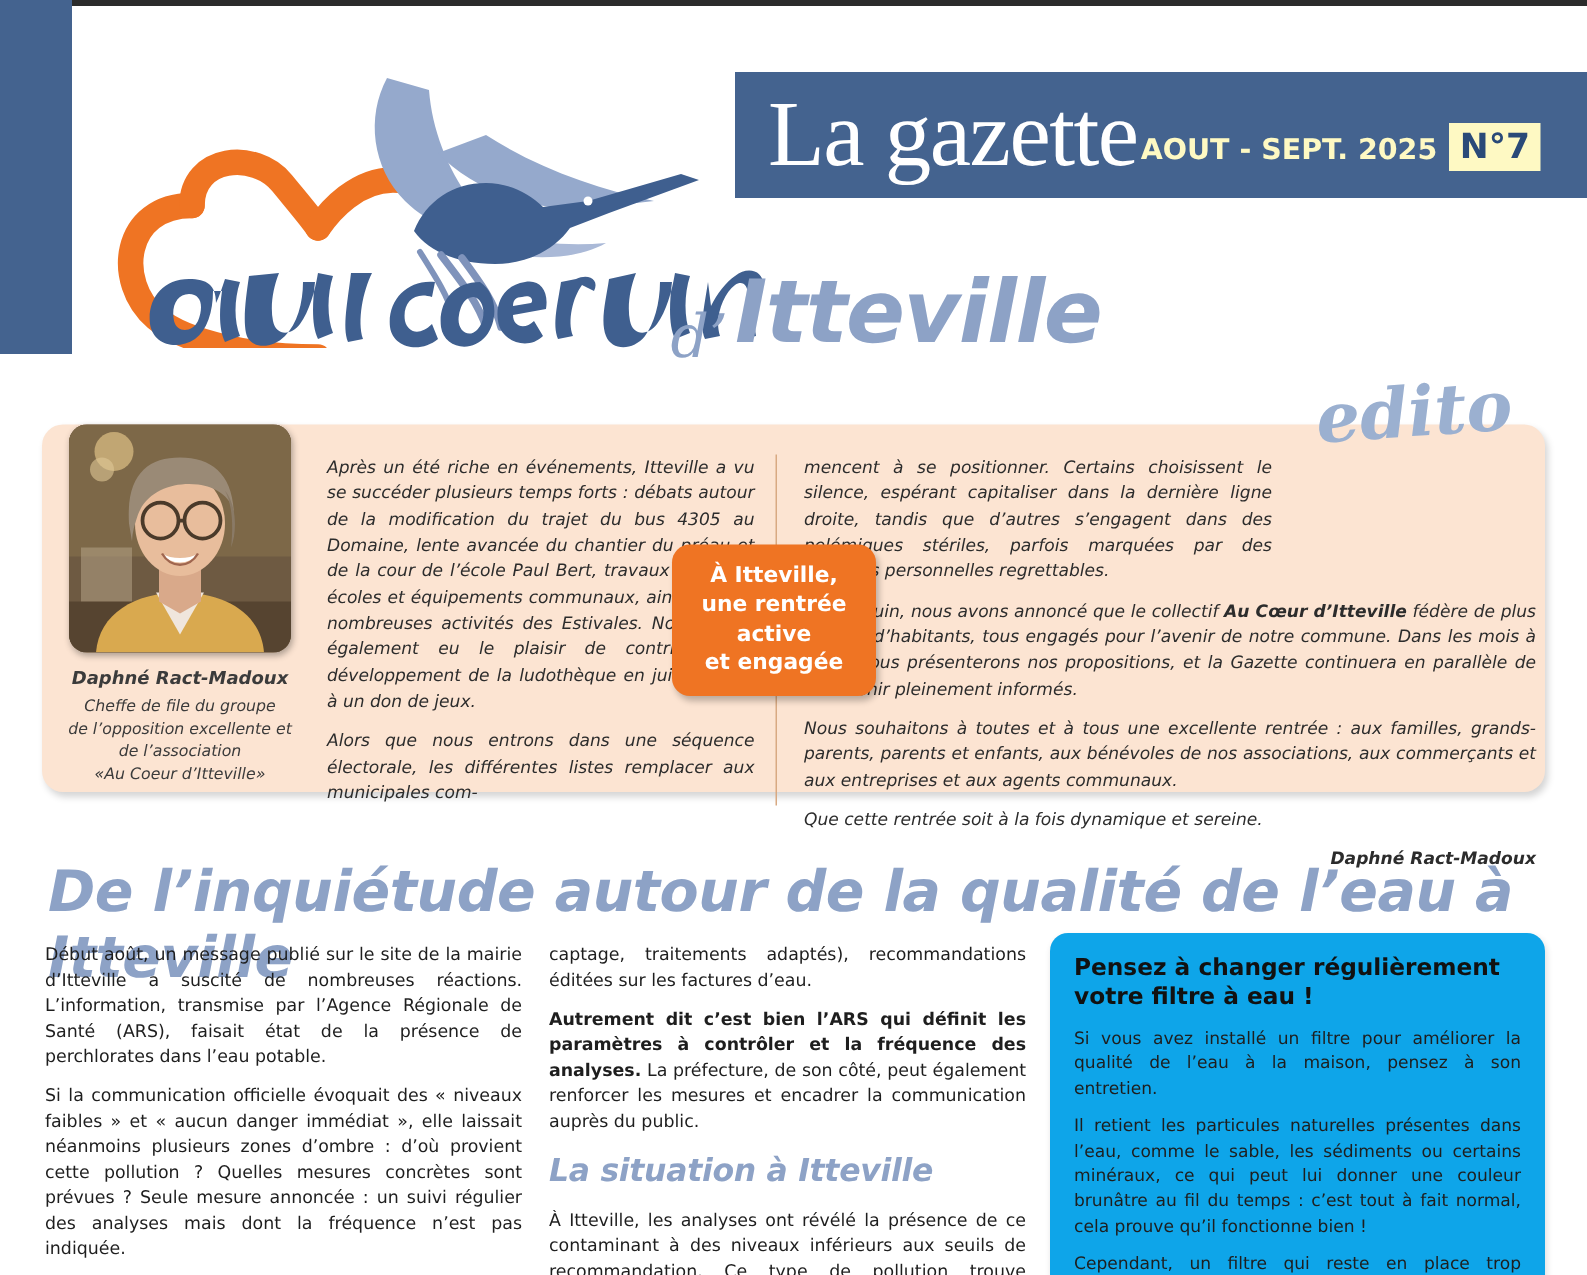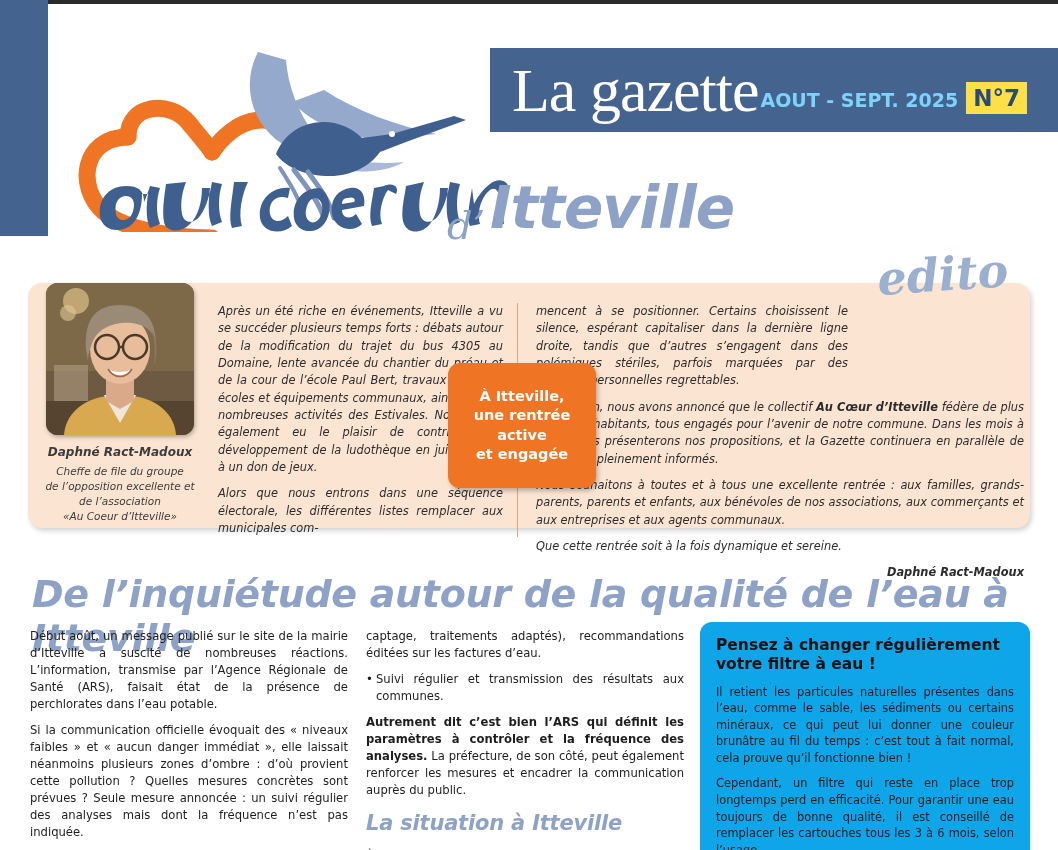--- a/index.html
+++ b/index.html
@@ -50,25 +50,25 @@
     background: #44638f;
     display: flex; align-items: center;
   }
   .gazette-title {
     font-family: "Liberation Serif", serif;
     font-size: 62px; color: #ffffff;
     margin-left: 22px; line-height: 1; letter-spacing: -1px;
   }
   .gazette-date {
     font-family: "DejaVu Sans", sans-serif;
-    font-weight: bold; font-size: 19px; color: #7dd3fc;
+    font-weight: bold; font-size: 19px; color: #fef9c3;
     margin-left: 2px; margin-top: 20px; white-space: nowrap; text-align: right;
   }
   .gazette-num {
-    background: #fde047; color: #2a4a78;
+    background: #fef9c3; color: #2a4a78;
     font-family: "DejaVu Sans", sans-serif;
     font-weight: bold; font-size: 23px;
     padding: 3px 7px; margin-left: 8px; margin-top: 16px;
   }
 
   
   .edito-word {
     position: absolute; right: 48px; top: 243px;
     font-family: "DejaVu Serif", serif;
     font-style: italic; font-weight: bold;
@@ -116,21 +116,21 @@
   .edito-text p.last { margin-bottom: 0; }
   .sign { text-align: right; font-weight: bold; margin-top: 4px; }
   .ed-col-a { border-right: 1px solid #d8a982; padding-right: 14px; }
 
   .ed-wrap-shape {
     float: right; width: 176px; height: 76px; shape-outside: border-box;
   }
 
   .callout {
     position: absolute; left: 448px; top: 363px;
-    width: 148px; padding: 24px 8px;
+    width: 136px; padding: 12px 8px;
     background: #ef7423; color: #ffffff;
     border-radius: 12px;
     font-family: "DejaVu Sans", sans-serif;
     font-weight: bold; font-size: 14.5px;
     line-height: 1.33; text-align: center;
     box-shadow: 2px 3px 4px rgba(0,0,0,.25);
     z-index: 5;
   }
 
   
@@ -294,25 +294,23 @@
 <div class="article-title">De l’inquiétude autour de la qualité de l’eau à Itteville</div>
 
 <div class="body-col col1">
   <p>Début août, un message publié sur le site de la mairie d’Itteville a suscité de nombreuses réactions. L’information, transmise par l’Agence Régionale de Santé (ARS), faisait état de la présence de perchlorates dans l’eau potable.</p>
   <p>Si la communication officielle évoquait des « niveaux faibles » et « aucun danger immédiat », elle laissait néanmoins plusieurs zones d’ombre : d’où provient cette pollution ? Quelles mesures concrètes sont prévues ? Seule mesure annoncée : un suivi régulier des analyses mais dont la fréquence n’est pas indiquée.</p>
 
 </div>
 
 <div class="body-col col2">
   <p>captage, traitements adaptés), recommandations éditées sur les factures d’eau.</p>
-  <ul>
-    <li>Suivi régulier et transmission des résultats aux communes.</li>
-  </ul>
   <p><b>Autrement dit c’est bien l’ARS qui définit les paramètres à contrôler et la fréquence des analyses.</b><span> La préfecture, de son côté, peut également renforcer les mesures et encadrer la communication auprès du public.</span></p>
   <div class="subhead">La situation à Itteville</div>
   <p>À Itteville, les analyses ont révélé la présence de ce contaminant à des niveaux inférieurs aux seuils de recommandation. Ce type de pollution trouve générale-</p>
 </div>
 
 <div class="side-box">
   <h3>Pensez à changer régulièrement votre filtre à eau !</h3>
+  <p>Si vous avez installé un filtre pour améliorer la qualité de l’eau à la maison, pensez à son entretien.</p>
   <p>Il retient les particules naturelles présentes dans l’eau, comme le sable, les sédiments ou certains minéraux, ce qui peut lui donner une couleur brunâtre au fil du temps : c’est tout à fait normal, cela prouve qu’il fonctionne bien !</p>
   <p>Cependant, un filtre qui reste en place trop longtemps perd en efficacité. Pour garantir une eau toujours de bonne qualité, il est conseillé de remplacer les cartouches tous les 3 à 6 mois, selon l’usage.</p>
 </div>
 
 </body></html>

